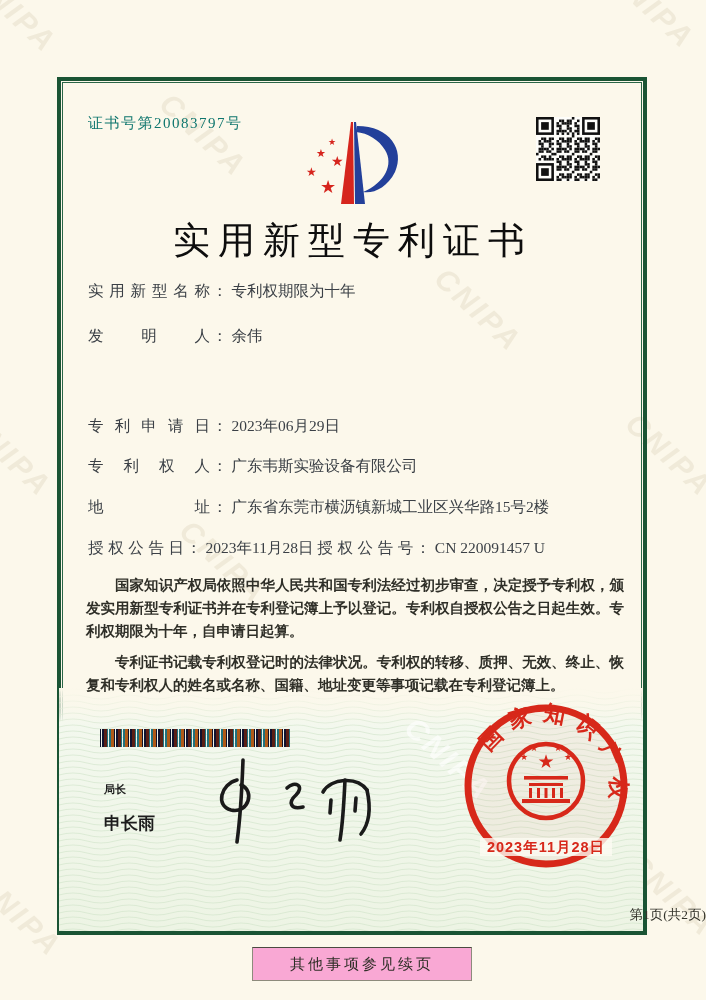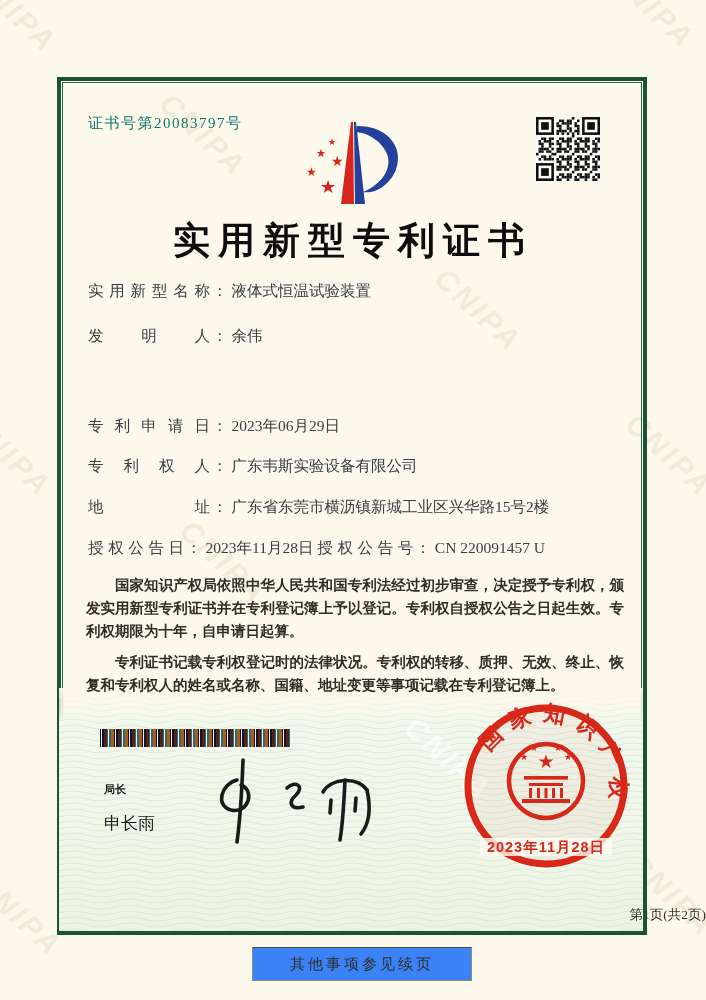--- a/index.html
+++ b/index.html
@@ -15,21 +15,21 @@
          border:4px solid #1a5434;z-index:2;}
   .frame::after{content:"";position:absolute;left:1px;top:1px;right:1px;bottom:1px;
          border:1px solid #2a6647;}
   
   .cert-no{position:absolute;left:88px;top:114px;font-size:15px;letter-spacing:1.5px;
            color:#0f766e;z-index:5;}
   .logo{position:absolute;left:290px;top:112px;width:124px;height:102px;z-index:5;}
   .logo .star{position:absolute;color:#d6251d;font-family:"DejaVu Sans",sans-serif;line-height:1;}
   .qr{position:absolute;left:536px;top:117px;width:64px;height:64px;z-index:5;}
   .title{position:absolute;left:0;top:216px;width:100%;text-align:center;font-size:37px;
-         font-weight:700;letter-spacing:8px;color:#0d0d0d;z-index:5;}
+         font-weight:400;letter-spacing:8px;color:#0d0d0d;z-index:5;}
   
   .row{position:absolute;left:88px;width:540px;font-size:15.5px;z-index:5;white-space:nowrap;}
   .flabel{display:inline-block;width:122px;text-align:justify;text-align-last:justify;
           vertical-align:bottom;}
   .grant .flabel{width:96px;}
   .fcolon{display:inline-block;margin:0 4px 0 2px;}
   .grant-pair{display:inline-block;}
   .grant-pair.second{}
   
   .paras{position:absolute;left:86px;top:574px;width:538px;z-index:5;font-weight:bold;}
@@ -37,29 +37,29 @@
            text-align:justify;color:#2f2f28;}
   
   .waves{position:absolute;left:59px;top:688px;width:584px;height:243px;z-index:3;
          background:linear-gradient(180deg,rgba(243,248,238,0) 0,#f3f8ee 34px,#edf4e4 100%);}
   .waves svg{position:absolute;left:0;top:0;}
   .wave-fade{position:absolute;left:0;top:0;width:100%;height:40px;
              background:linear-gradient(180deg,#fcf8eb 0,rgba(252,248,235,0) 100%);}
   .barcode{position:absolute;left:100px;top:729px;width:190px;height:18px;z-index:6;}
   .signer-title{position:absolute;left:104px;top:782px;font-size:11px;font-weight:700;
                 color:#1c1c1c;z-index:6;font-family:"Liberation Sans",sans-serif;}
-  .signer-name{position:absolute;left:104px;top:812px;font-size:17px;font-weight:400;
+  .signer-name{position:absolute;left:104px;top:812px;font-size:17px;font-weight:700;
                color:#1c1c1c;z-index:6;font-family:"Liberation Sans",sans-serif;}
   .signature{position:absolute;left:195px;top:750px;z-index:6;}
   .seal{position:absolute;left:460px;top:700px;width:172px;height:172px;z-index:7;}
   .page-number{position:absolute;left:0;top:906px;width:100%;text-align:right;
                font-size:13.5px;color:#33332b;z-index:6;}
   
   .cont-box{position:absolute;left:252px;top:947px;width:218px;height:32px;z-index:5;
-            background:#3b82f6;border:1px solid #8d8b7c;border-top-color:#4b4a40;
+            background:#f9a8d4;border:1px solid #8d8b7c;border-top-color:#4b4a40;
             display:flex;align-items:center;justify-content:center;}
   .cont-box span{font-size:15px;letter-spacing:3px;color:#2e2e26;}
 </style>
 </head>
 <body>
 
 <div class="page">
 
   <span class="wm" style="left:-40px;top:-6px">CNIPA</span>
   <span class="wm" style="left:598px;top:-10px">CNIPA</span>
@@ -368,21 +368,21 @@
       <rect x="15" y="24" width="1" height="1" fill="#111"></rect>
       <rect x="16" y="24" width="1" height="1" fill="#111"></rect>
       <rect x="19" y="24" width="1" height="1" fill="#111"></rect>
       <rect x="22" y="24" width="1" height="1" fill="#111"></rect>
       <rect x="23" y="24" width="1" height="1" fill="#111"></rect>
     </svg>
 
   <div class="title">实用新型专利证书</div>
 
   <div class="row" style="top:281px">
-    <span class="flabel">实用新型名称</span><span class="fcolon">：</span><span class="fvalue">液体式恒温试验装置</span>
+    <span class="flabel">实用新型名称</span><span class="fcolon">：</span><span class="fvalue">专利权期限为十年</span>
   </div>
   <div class="row" style="top:326px">
     <span class="flabel">发明人</span><span class="fcolon">：</span><span class="fvalue">余伟</span>
   </div>
   <div class="row" style="top:416px">
     <span class="flabel">专利申请日</span><span class="fcolon">：</span><span class="fvalue">2023年06月29日</span>
   </div>
   <div class="row" style="top:456px">
     <span class="flabel">专利权人</span><span class="fcolon">：</span><span class="fvalue">广东韦斯实验设备有限公司</span>
   </div>

